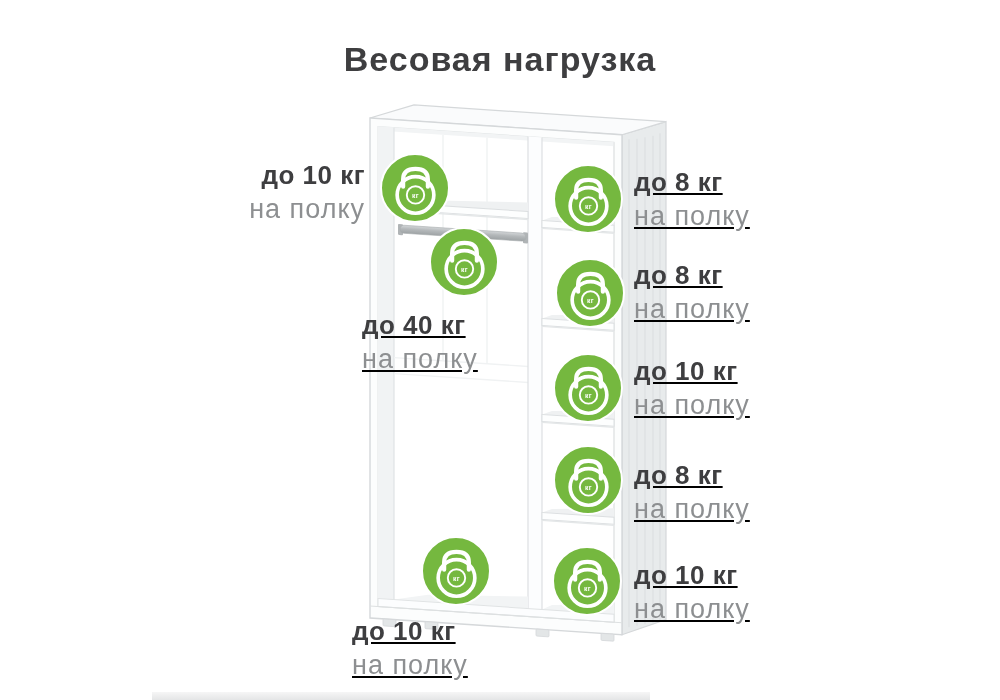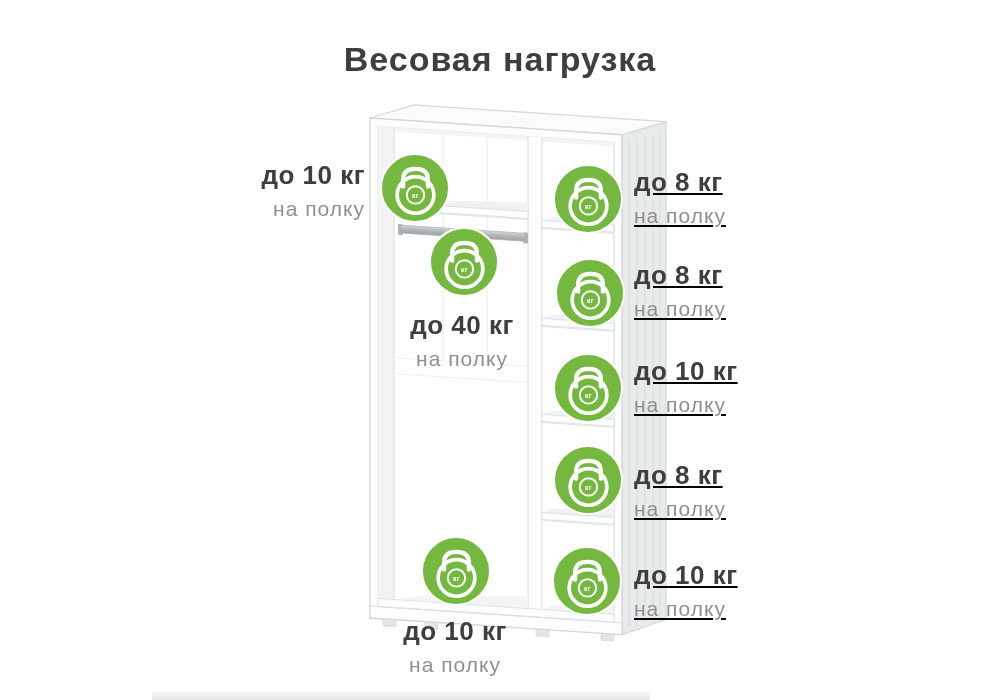--- a/index.html
+++ b/index.html
@@ -24,25 +24,25 @@
   .kb-body{fill:none;stroke:#ffffff;stroke-width:4;}
   .kb-inner{fill:none;stroke:#ffffff;stroke-width:2.1;}
   .kb-text{fill:#ffffff;font-size:7.5px;font-weight:700;letter-spacing:.4px;
     text-anchor:middle;dominant-baseline:middle;font-family:"Liberation Sans",sans-serif;}
   .label{position:absolute;}
   .label .limit{
     font-size:26px;font-weight:700;letter-spacing:.5px;line-height:33px;
     color:var(--dark-text,#3e3e40);white-space:nowrap;
   }
   .label .target{
-    font-size:21px;font-weight:400;letter-spacing:1px;line-height:30px;margin-top:2px;
+    font-size:27px;font-weight:400;letter-spacing:1px;line-height:30px;margin-top:2px;
     color:var(--muted-text,#8d8f91);white-space:nowrap;
   }
   .align-right{text-align:right;}
-  .align-center{text-align:center;}
+  .align-center{text-decoration:underline;}
   .align-left{text-align:left;text-decoration:underline;}
   .crop-edge{
     position:absolute;left:152px;top:692px;width:498px;height:8px;
     background:linear-gradient(#f6f6f6,#e4e5e6);
   }
 </style>
 </head>
 <body>
 
 <div class="stage">

